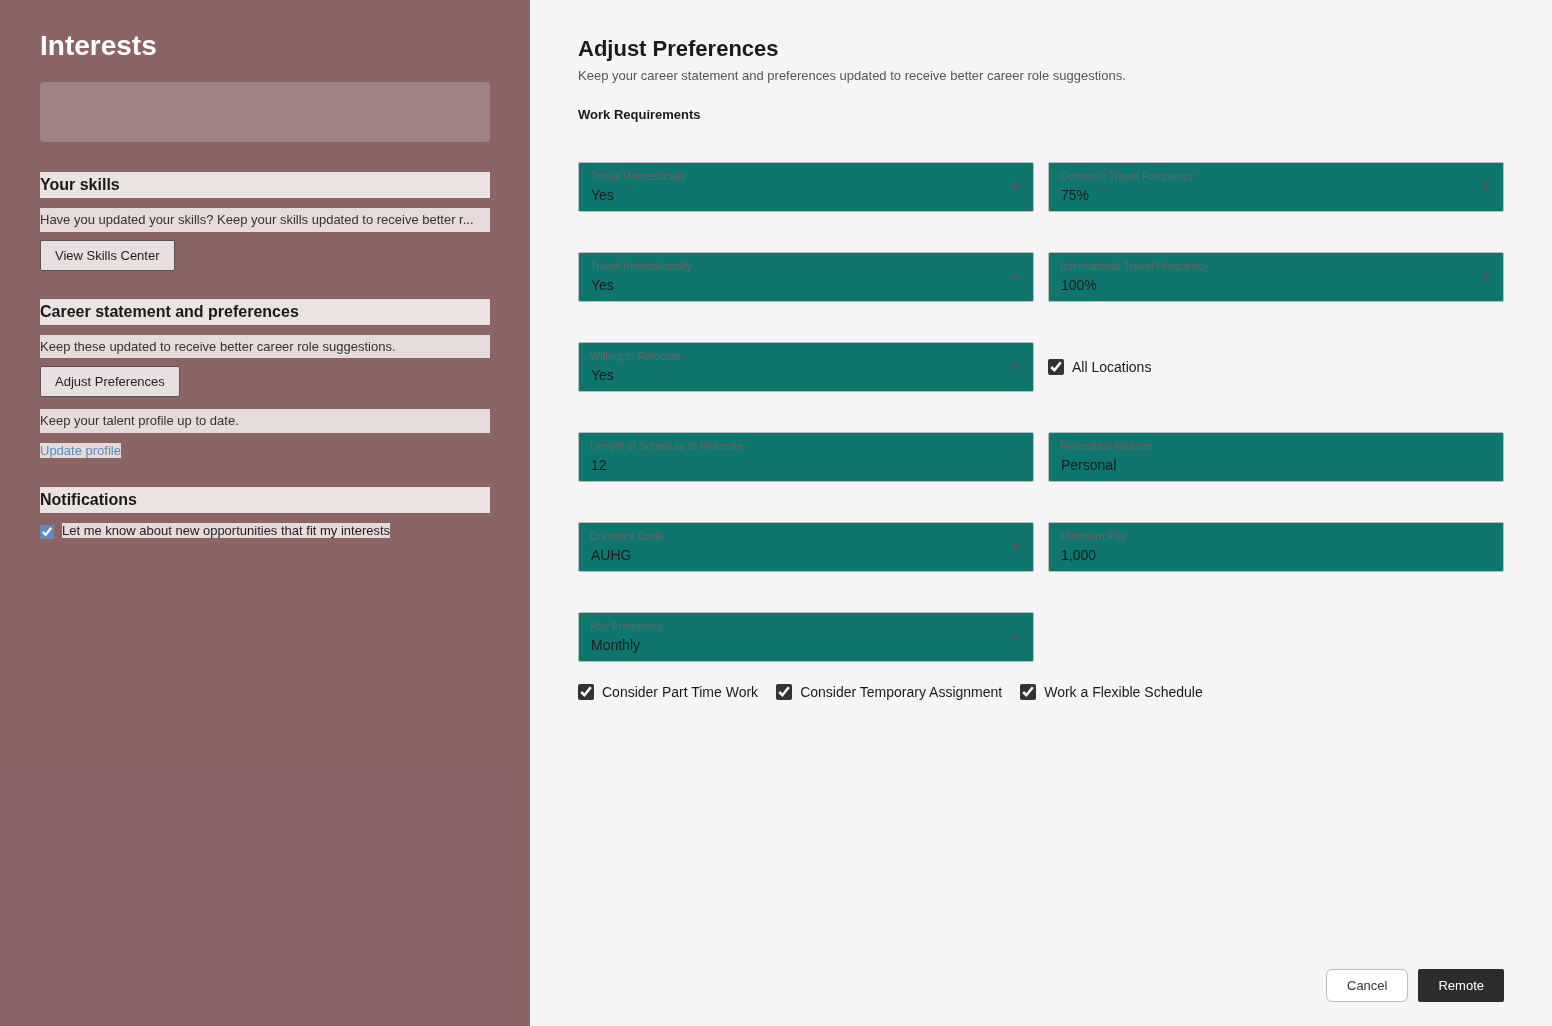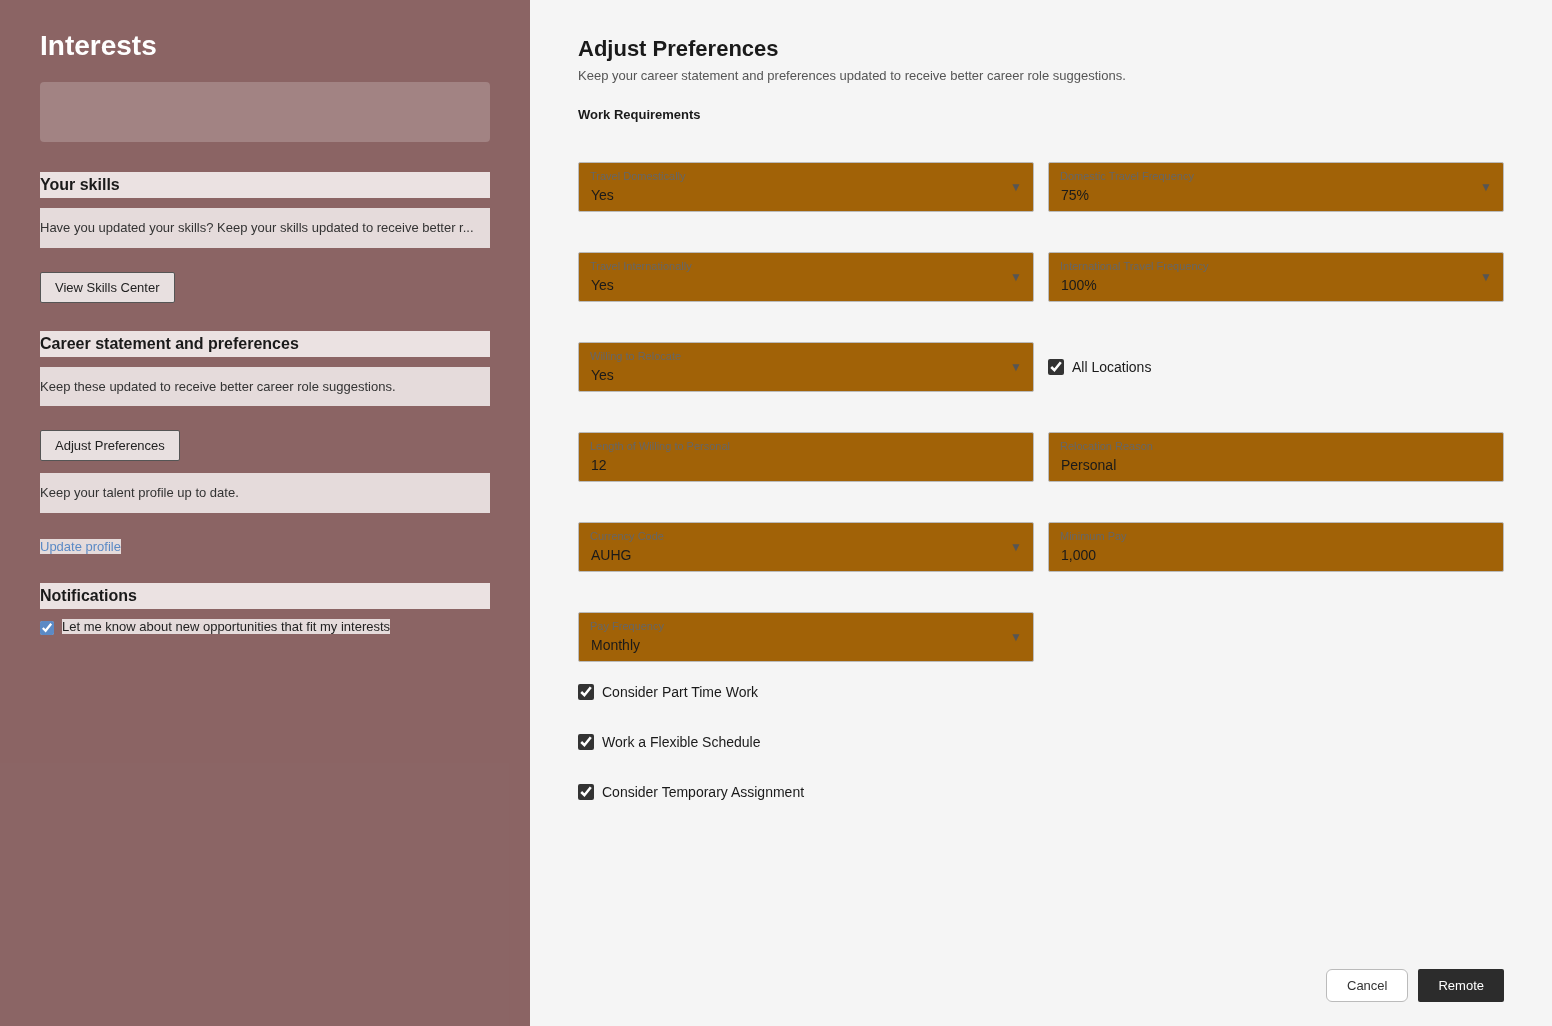--- a/index.html
+++ b/index.html
@@ -59,22 +59,22 @@
       color: #1a1a1a;
       margin-bottom: 10px;
       background: rgba(245,240,240,0.9);
       padding: 4px 0;
     }
 
     .section-block p {
       font-size: 13px;
       color: #333;
       background: rgba(245,240,240,0.85);
-      padding: 10px 0;
-      margin-bottom: 24px;
+      padding: 2px 0;
+      margin-bottom: 8px;
       line-height: 1.5;
     }
 
     .tag-chip {
       display: inline-flex;
       align-items: center;
       gap: 6px;
       border: 1px solid #888;
       border-radius: 3px;
       padding: 4px 10px;
@@ -193,21 +193,21 @@
       margin-bottom: 3px;
       position: absolute;
       top: 8px;
       left: 12px;
       pointer-events: none;
     }
 
     .form-group select,
     .form-group input {
       border: 1px solid #bbb;
-      background: #a16207;
+      background: #0f766e;
       padding: 24px 12px 8px 12px;
       font-size: 14px;
       color: #1a1a1a;
       border-radius: 2px;
       appearance: none;
       -webkit-appearance: none;
       width: 100%;
     }
 
     .form-group select {
@@ -239,21 +239,21 @@
     }
 
     .checkbox-inline label {
       font-size: 14px;
       color: #1a1a1a;
     }
 
     .bottom-checks {
       margin-top: 8px;
       display: flex;
-      flex-direction: column;
+      flex-direction: row;
       gap: 18px;
     }
 
     .bottom-actions {
       position: absolute;
       bottom: 24px;
       right: 48px;
       display: flex;
       gap: 10px;
     }
@@ -374,21 +374,21 @@
       <span class="select-arrow">▼</span>
     </div>
     <div class="checkbox-inline">
       <input type="checkbox" id="all-loc" checked="" style="">
       <label for="all-loc">All Locations</label>
     </div>
   </div>
 
   <div class="form-grid">
     <div class="form-group">
-      <label>Length of Willing to Personal</label>
+      <label>Length of Schedule to Relocate</label>
       <input type="text" value="12" style="">
     </div>
     <div class="form-group">
       <label>Relocation Reason</label>
       <input type="text" value="Personal" style="">
     </div>
   </div>
 
   <div class="form-grid">
     <div class="form-group">
@@ -419,26 +419,26 @@
     </div>
     <div></div>
   </div>
 
   <div class="bottom-checks">
     <div class="checkbox-inline">
       <input type="checkbox" id="part-time" checked="" style="">
       <label for="part-time">Consider Part Time Work</label>
     </div>
     <div class="checkbox-inline">
+      <input type="checkbox" id="temp-assign" checked="" style="">
+      <label for="temp-assign">Consider Temporary Assignment</label>
+    </div>
+    <div class="checkbox-inline">
       <input type="checkbox" id="flex-sched" checked="" style="">
       <label for="flex-sched">Work a Flexible Schedule</label>
-    </div>
-    <div class="checkbox-inline">
-      <input type="checkbox" id="temp-assign" checked="" style="">
-      <label for="temp-assign">Consider Temporary Assignment</label>
     </div>
   </div>
 
   <div style="height: 70px;"></div>
 
   <div class="bottom-actions">
     <button class="btn-cancel">Cancel</button>
     <button class="btn-adjust">Remote</button>
   </div>
 </div>

